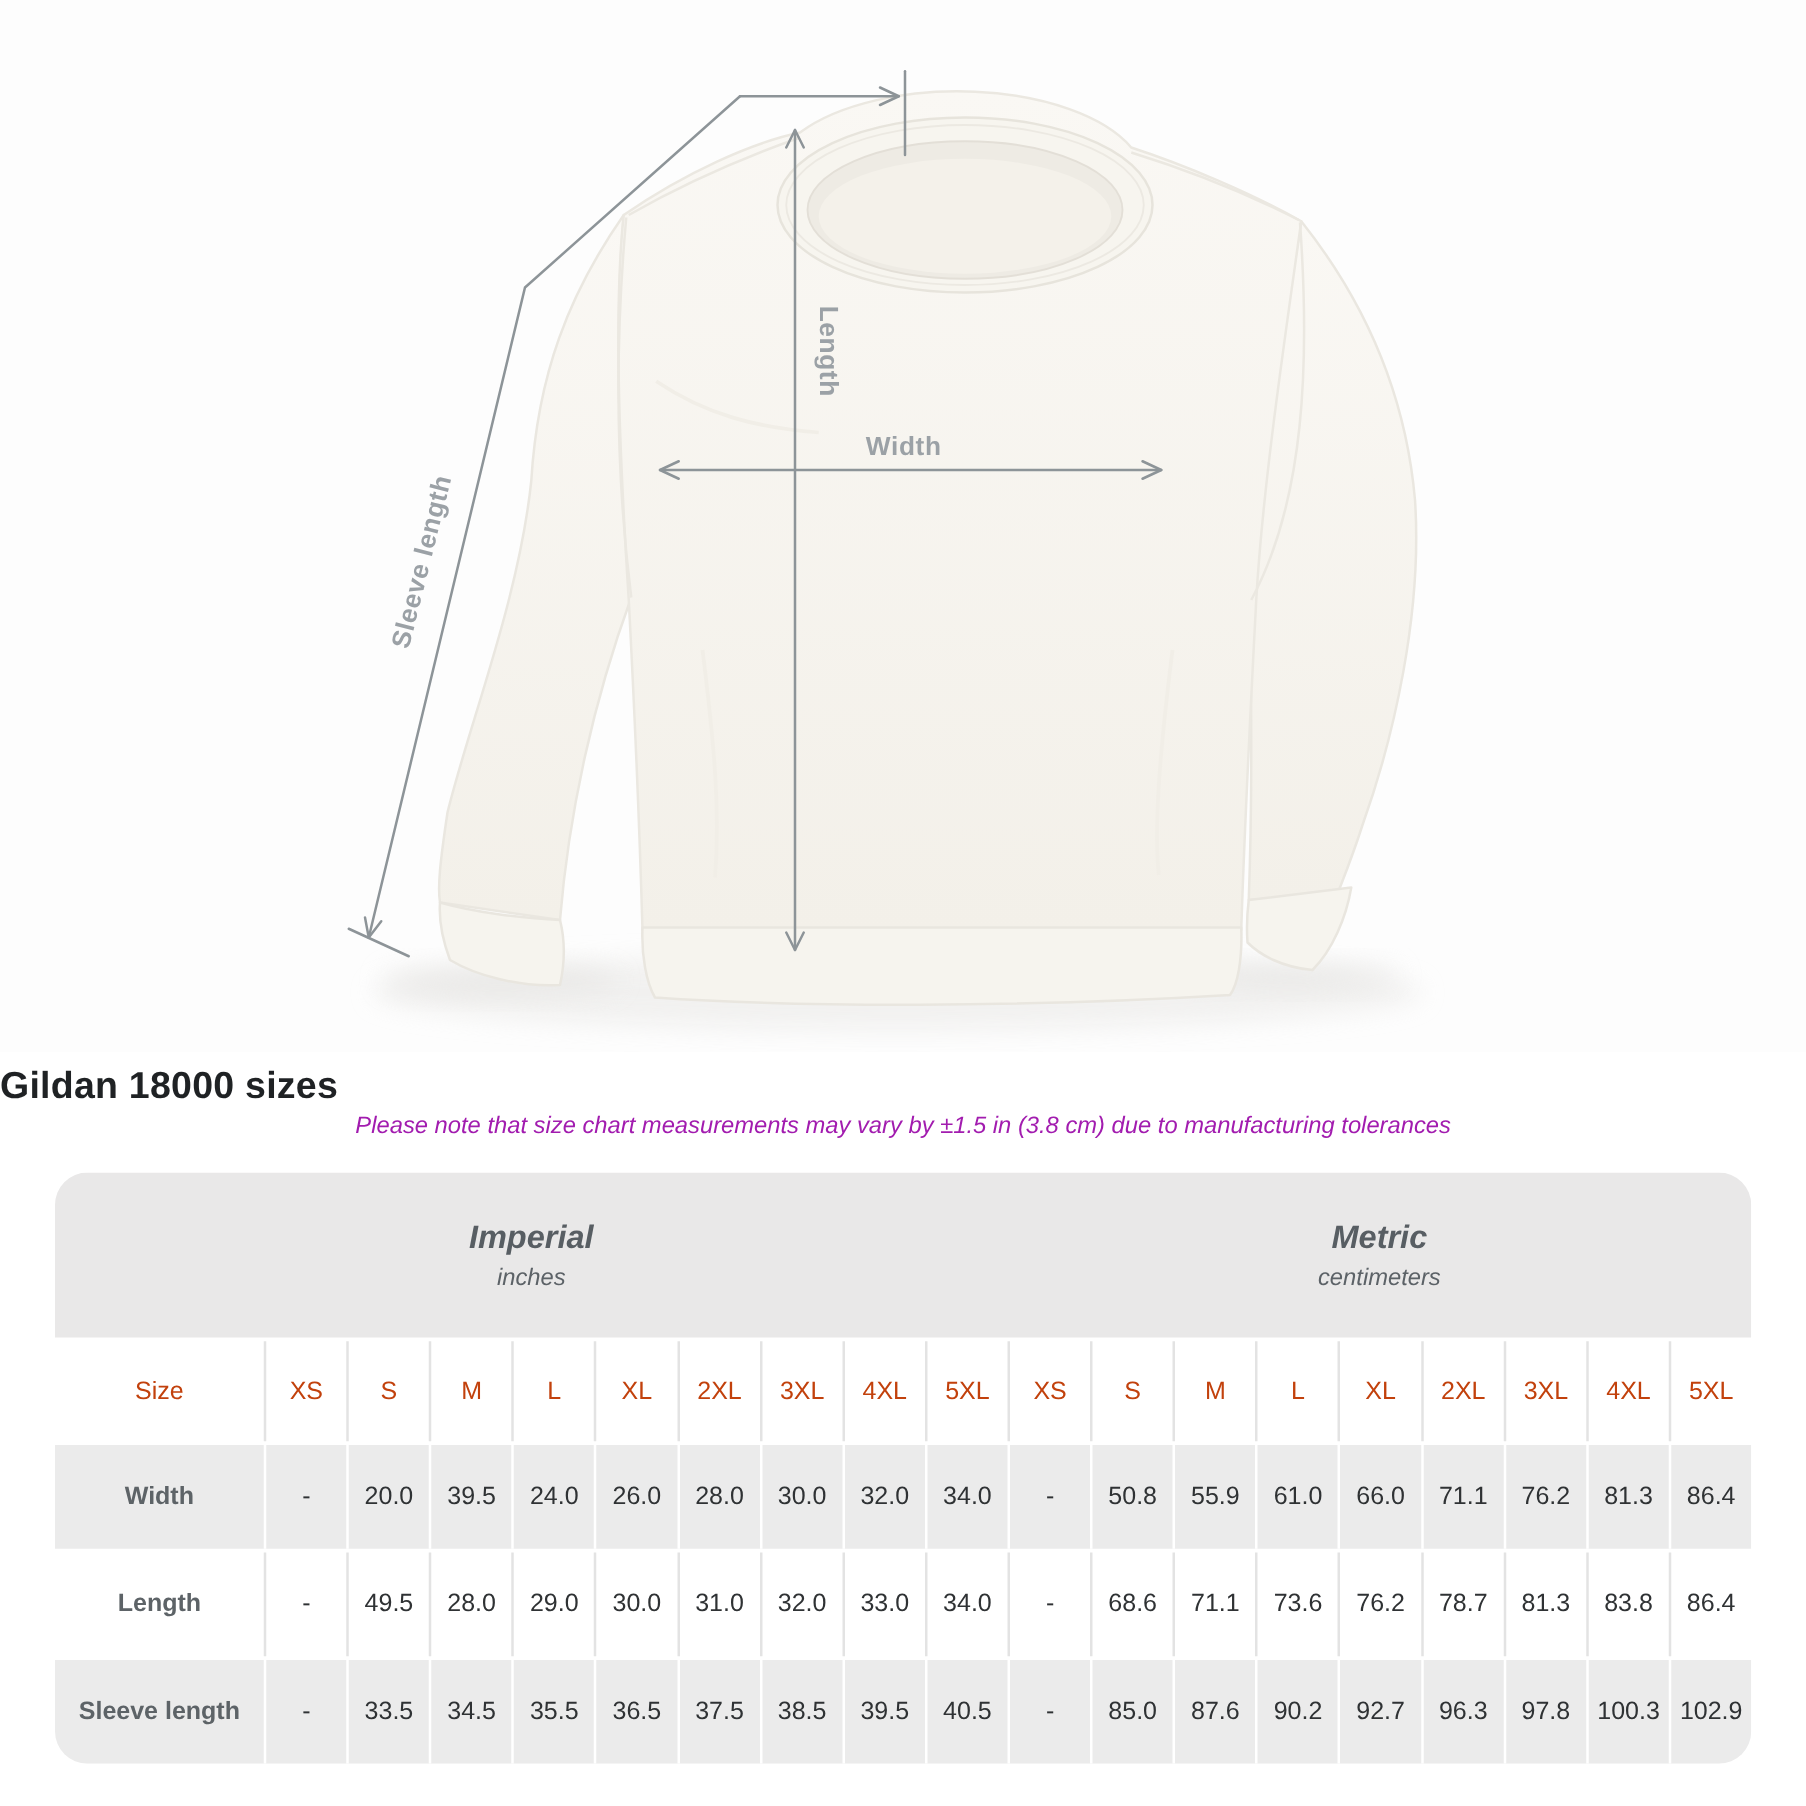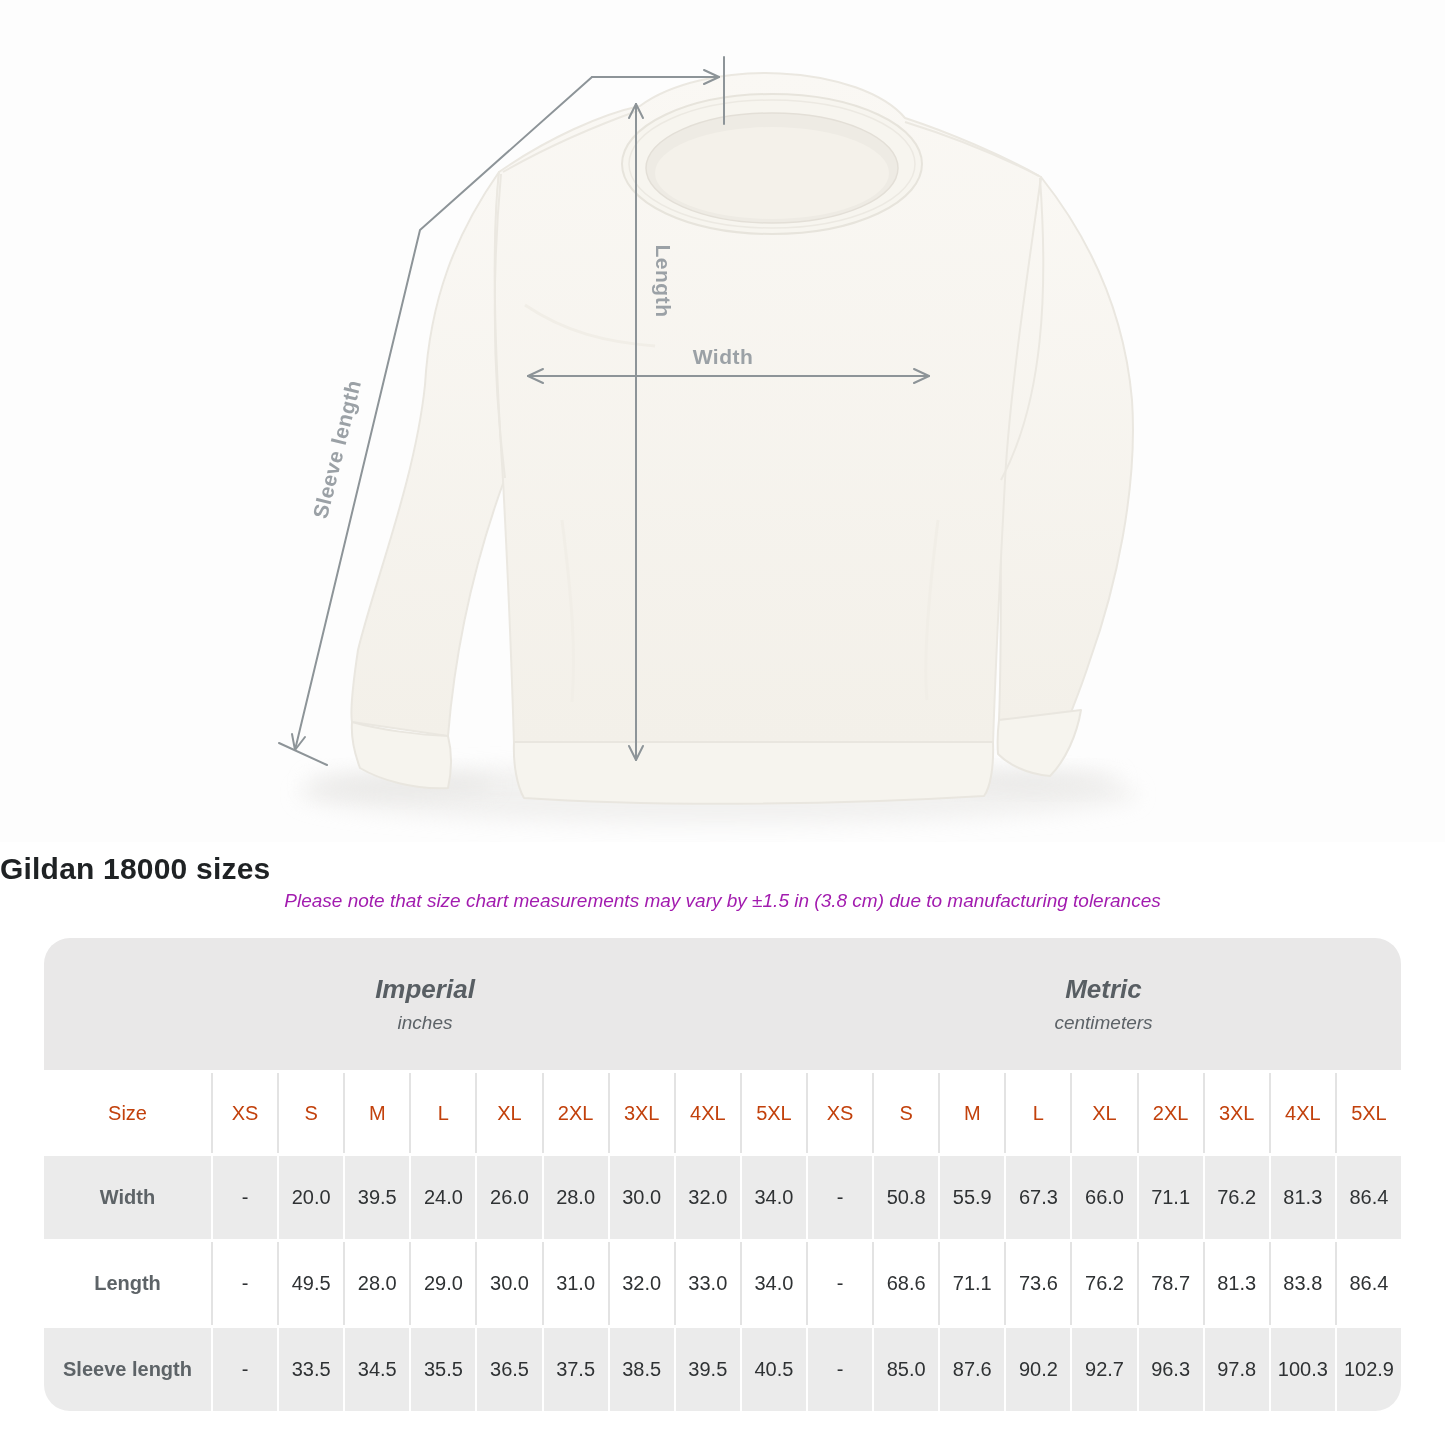--- a/index.html
+++ b/index.html
@@ -183,21 +183,21 @@
           <div class="cell val">39.5</div>
           <div class="cell val">24.0</div>
           <div class="cell val">26.0</div>
           <div class="cell val">28.0</div>
           <div class="cell val">30.0</div>
           <div class="cell val">32.0</div>
           <div class="cell val">34.0</div>
           <div class="cell val">-</div>
           <div class="cell val">50.8</div>
           <div class="cell val">55.9</div>
-          <div class="cell val">67.3</div>
+          <div class="cell val">61.0</div>
           <div class="cell val">66.0</div>
           <div class="cell val">71.1</div>
           <div class="cell val">76.2</div>
           <div class="cell val">81.3</div>
           <div class="cell val">86.4</div>
         </div>
         <div class="trow r-white">
           <div class="cell lbl">Length</div>
           <div class="cell val">-</div>
           <div class="cell val">49.5</div>

